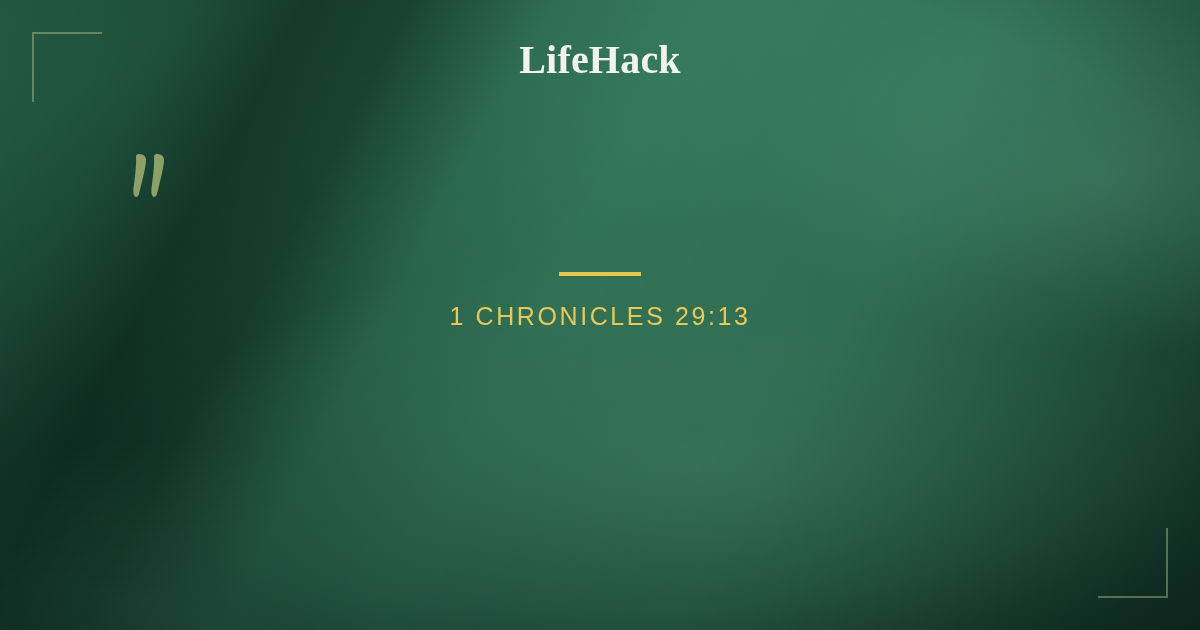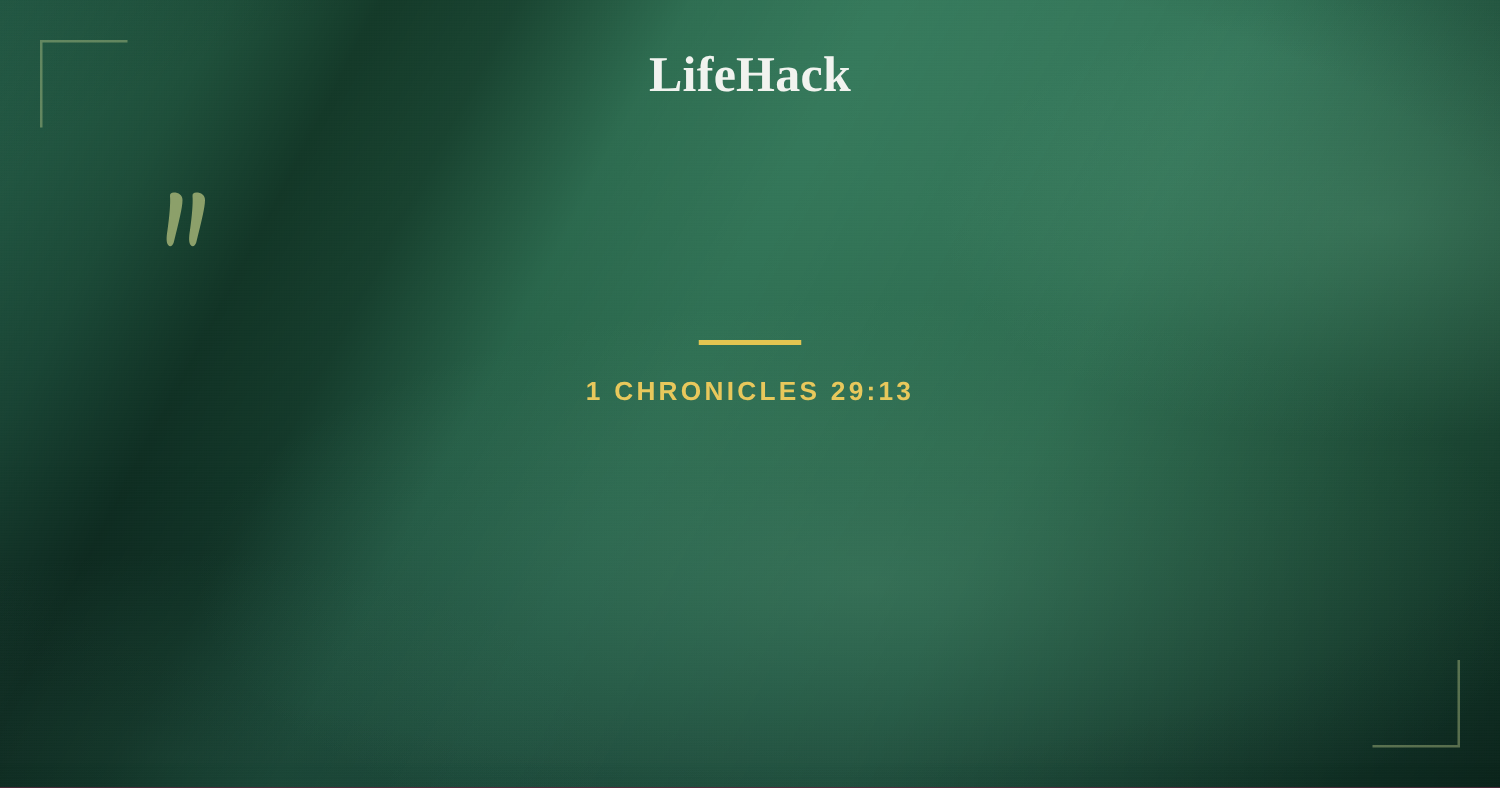--- a/index.html
+++ b/index.html
@@ -10,21 +10,21 @@
   }
   body {
     font-family: "Liberation Sans", sans-serif;
   }
 
   #card {
     position: relative;
     width: 1200px;
     height: 630px;
     overflow: hidden;
-    background-color: #be185d;
+    background-color: #a16207;
     isolation: isolate;
   }
 
   
   .bg-layer {
     position: absolute;
     inset: 0;
     pointer-events: none;
   }
   .bg-base {
@@ -132,22 +132,22 @@
   .divider {
     width: 82px;
     height: 4px;
     margin: 44px auto 0 auto;
     background: #e3c551;
   }
 
   .attribution {
     margin-top: 26px;
     font-family: "Liberation Sans", sans-serif;
-    font-size: 21px;
-    font-weight: 700;
+    font-size: 25px;
+    font-weight: 400;
     letter-spacing: 2.6px;
     color: #e8c85c;
     text-transform: uppercase;
   }
 </style>
 </head>
 <body>
 
 <div id="card">
 

